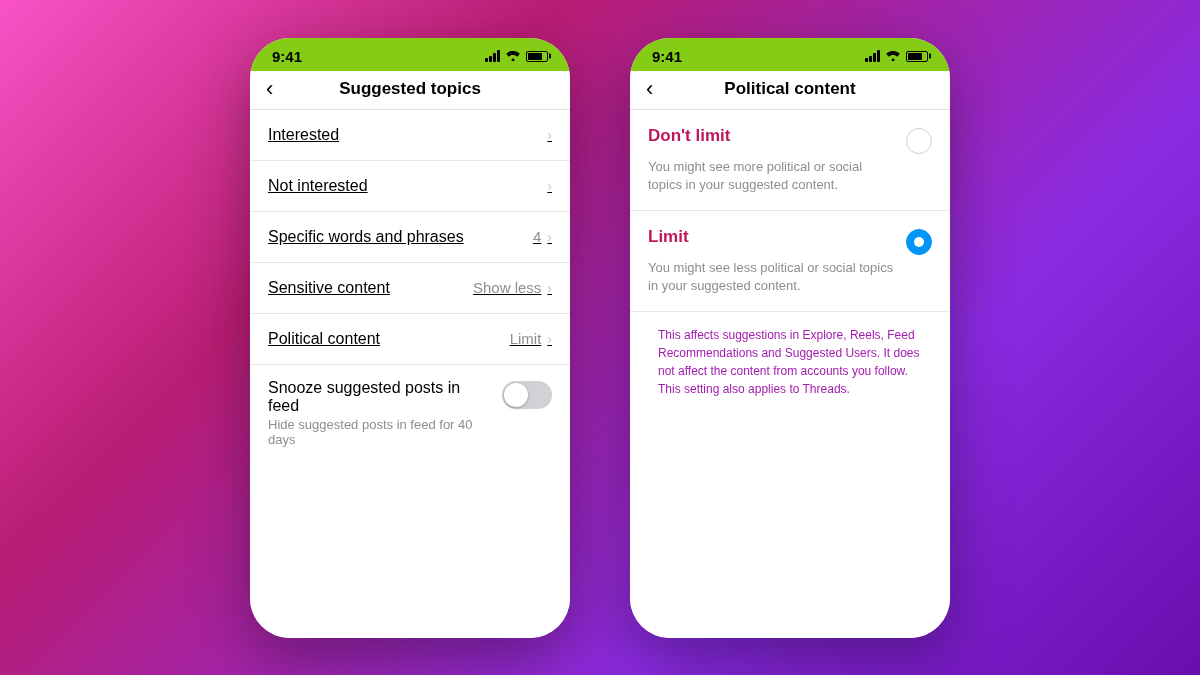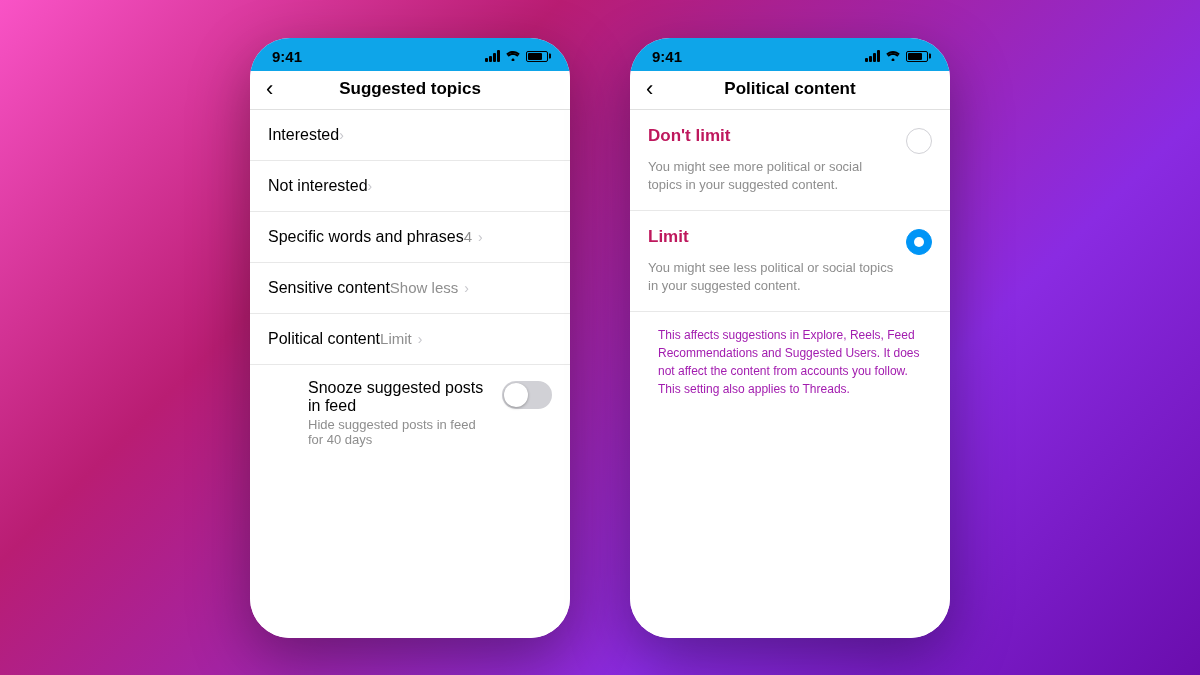--- a/index.html
+++ b/index.html
@@ -26,21 +26,21 @@
       display: flex;
       flex-direction: column;
     }
 
     
     .status-bar {
       display: flex;
       justify-content: space-between;
       align-items: center;
       padding: 10px 22px 6px;
-      background: #0ea5e9;
+      background: #84cc16;
     }
 
     .status-time {
       font-size: 15px;
       font-weight: 600;
       color: #000;
     }
 
     .status-icons {
       display: flex;
@@ -128,23 +128,25 @@
     .content {
       flex: 1;
       overflow: hidden;
       background: #fff;
     }
 
     
     .list-item {
       display: flex;
       align-items: center;
+      justify-content: space-between;
       padding: 16px 18px;
       border-bottom: 0.5px solid #e8e8e8;
       cursor: pointer;
+      text-decoration: underline;
     }
 
     .list-item-left {
       font-size: 16px;
       color: #000;
       font-weight: 400;
     }
 
     .list-item-right {
       display: flex;
@@ -161,21 +163,20 @@
       font-size: 14px;
       color: #c7c7cc;
     }
 
     
     .toggle-row {
       display: flex;
       align-items: flex-start;
       justify-content: space-between;
       padding: 14px 18px;
-      margin-left: 40px;
     }
 
     .toggle-text-group {
       flex: 1;
       padding-right: 12px;
     }
 
     .toggle-label {
       font-size: 16px;
       color: #000;

